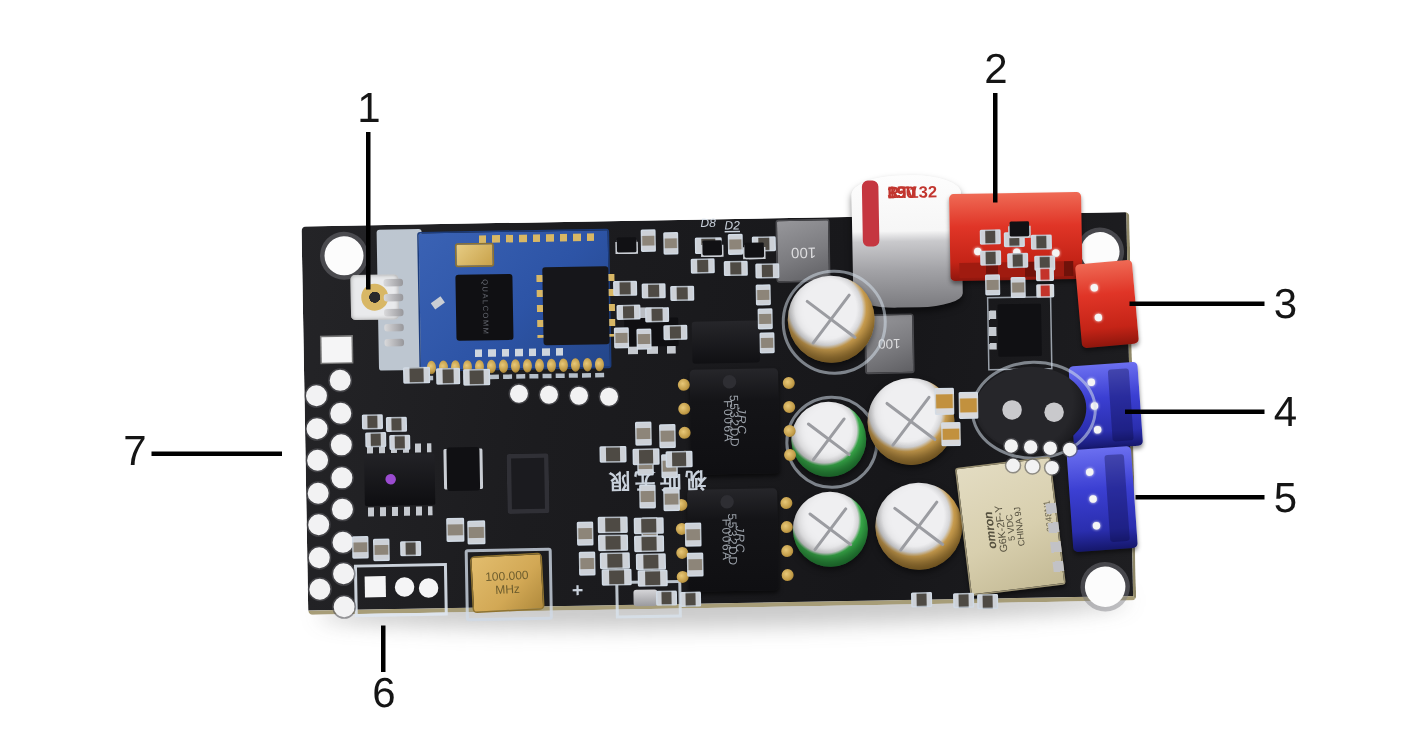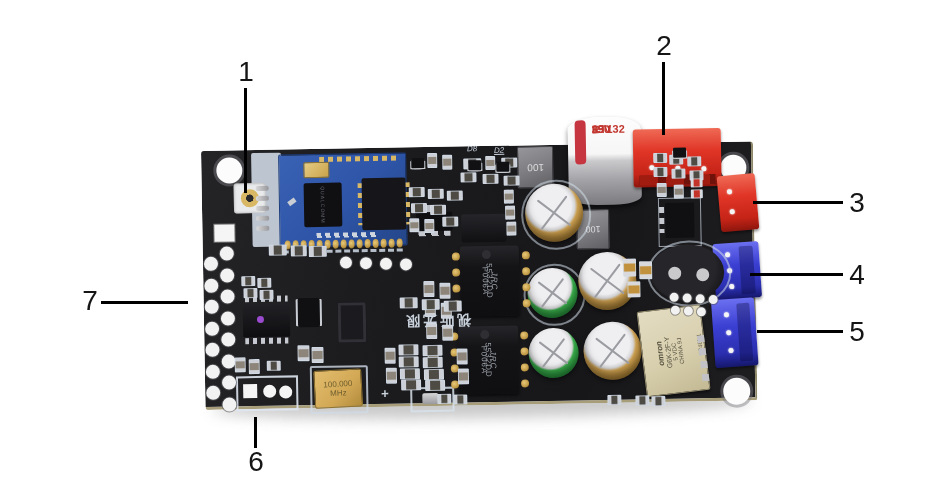--- a/index.html
+++ b/index.html
@@ -79,21 +79,21 @@
         <div style="position:absolute;right:-4px;top:5px;width:4px;height:42px;background:repeating-linear-gradient(180deg,#d8b765 0 5px,transparent 5px 10px);"></div>
       </div>
       <div style="position:absolute;left:8px;top:44px;width:8px;height:5px;background:#caced4;transform:rotate(-35deg);"></div>
       <div style="position:absolute;left:36px;top:78px;width:60px;height:5px;background:repeating-linear-gradient(90deg,#cfd6de 0 5px,transparent 5px 9px);"></div>
       <div style="position:absolute;left:40px;top:2px;width:80px;height:5px;background:repeating-linear-gradient(90deg,#d8b765 0 5px,transparent 5px 9px);"></div>
     </div>
 
     <div style="left:80px;top:101px;width:120px;height:0;border-top:3px dashed rgba(208,218,230,.85);"></div>
 
     <div class="sstxt" style="left:266px;top:-2px;font-size:8px;font-style:italic;">D8</div>
-    <div class="sstxt" style="left:293px;top:0px;font-size:8px;font-style:italic;text-decoration:underline;">D2</div>
+    <div class="sstxt" style="left:282px;top:0px;font-size:8px;font-style:italic;text-decoration:underline;">D2</div>
 
     <div class="ind" style="left:316px;top:1px;width:34px;height:40px;font-size:10px;">
       <span style="position:static;transform:rotate(180deg);display:block;">100</span>
     </div>
 
     <div class="ind" style="left:374px;top:65px;width:31px;height:38px;font-size:9px;">
       <span style="position:static;transform:rotate(180deg);display:block;">100</span>
     </div>
 
     <div style="left:367px;top:-27px;width:73px;height:88px;border-radius:45% 45% 40% 40%/14% 14% 10% 10%;

